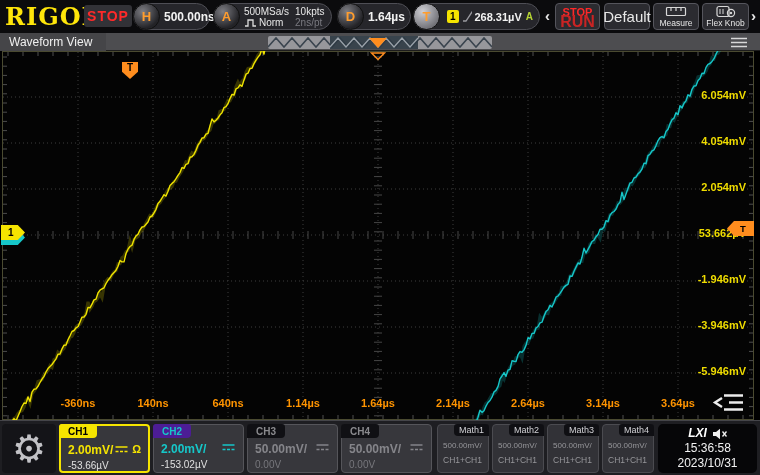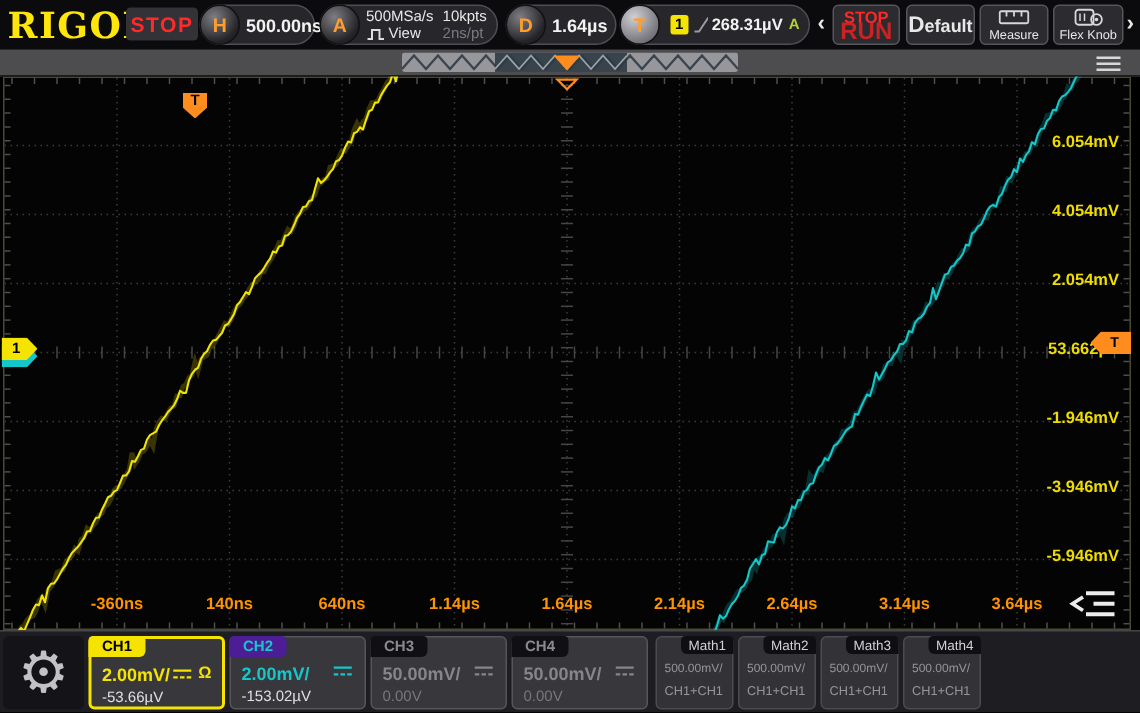--- a/index.html
+++ b/index.html
@@ -21,21 +21,21 @@
   .acol{display:flex;flex-direction:column;justify-content:center;line-height:11px;font-size:10px;}
   .acol .dim{color:#7a7a80;}
   .normrow{display:flex;align-items:center;gap:2px;}
   .src1{background:#f5e400;color:#000;font-weight:bold;font-size:10px;border-radius:2px;
     width:15px;height:13px;display:flex;align-items:center;justify-content:center;margin:0 3px;}
   .tstat{color:#b5d434;font-weight:bold;font-size:10px;margin-left:4px;}
   .chv{position:absolute;top:7px;color:#e8e8e8;font-size:15px;font-weight:bold;}
   .tbtn{position:absolute;top:3px;height:27px;background:#2b2b30;border:1px solid #55555c;border-radius:4px;
     box-sizing:border-box;display:flex;flex-direction:column;align-items:center;justify-content:center;line-height:10px;}
   .tbtn .lbl{font-size:8.5px;color:#e8e8e8;display:block;}
-  .btn-default .lbl{font-size:12px;font-weight:bold;}
+  .btn-default .lbl{font-size:15px;font-weight:normal;}
   .btn-default .lbl::first-letter{font-size:15px;}
   .sr-stop{color:#ff2828;font-weight:bold;font-size:11px;display:block;}
   .sr-run{color:#c92424;font-weight:bold;font-size:16px;display:block;}
   
   .navrow{position:absolute;left:0;top:33px;width:760px;height:18px;background:#4d4d50;border-bottom:1px solid #1c1c1c;box-sizing:border-box;}
   .navtab{position:absolute;left:0;top:0;height:18px;padding:0 14px 0 9px;background:#454548;
     display:flex;align-items:center;font-size:12px;color:#f0f0f0;}
   .ovwrap{position:absolute;left:268px;top:2px;width:224px;height:13px;}
   .navmenu{position:absolute;right:12px;top:4px;}
   
@@ -101,21 +101,21 @@
     </div>
 
     <div class="grp" style="left:213px;width:119px;">
       <span class="knob">A</span>
       <div class="acol" style="margin-right:6px;">
         <span>500MSa/s</span>
         <span class="normrow">
           <svg width="13" height="11">
               <path d="M1 9 h3 V3 h5 v6 h3" stroke="#ddd" stroke-width="1.3" fill="none"></path>
             </svg>
-          <span>View</span>
+          <span>Norm</span>
         </span>
       </div>
       <div class="acol">
         <span>10kpts</span>
         <span class="dim">2ns/pt</span>
       </div>
     </div>
 
     <div class="grp" style="left:337px;width:74px;">
       <span class="knob">D</span>
@@ -154,20 +154,21 @@
         <path d="M5 4 v5 M8 4 v5" stroke="#d8d8d8" stroke-width="1"></path>
         <circle cx="16" cy="8" r="3.6" fill="none" stroke="#d8d8d8" stroke-width="1.2"></circle>
         <circle cx="16" cy="8" r="1.2" fill="#d8d8d8"></circle>
       </svg>
       <span class="lbl">Flex Knob</span>
     </div>
     <span class="chv" style="left:751px;">›</span>
   </header>
 
   <nav class="navrow">
+    <div class="navtab">Waveform View</div>
     <div class="ovwrap">
       <svg id="ov-svg" width="224" height="13">
         <rect x="0" y="0" width="224" height="13" rx="2" fill="#97979b"></rect>
         <polyline points="0,11 8,2 16,11 24,2 32,11 40,2 48,11 56,2 64,11 72,2 80,11 88,2 96,11 104,2 112,11 120,2 128,11 136,2 144,11 152,2 160,11 168,2 176,11 184,2 192,11 200,2 208,11 216,2 224,11 " fill="none" stroke="#3a444e" stroke-width="1.5"></polyline>
           <rect id="ov-window" x="62" y="0" width="88" height="13" fill="#2e3a44" opacity="0.9"></rect>
 
       <polyline points="62,11 70,2 78,11 86,2 94,11 102,2 110,11 118,2 126,11 134,2 142,11 150,2 " fill="none" stroke="#9aa2aa" stroke-width="1.2"></polyline>
           <polygon points="101,2 119,2 110,12" fill="#ff8d1e"></polygon>
         </svg>
     </div>
@@ -575,14 +576,25 @@
       <span class="mtab">Math3</span>
       <span class="mscale">500.00mV/</span>
       <span class="mexpr">CH1+CH1</span>
     </div>
     <div class="mathbox" style="left:602px;">
       <span class="mtab">Math4</span>
       <span class="mscale">500.00mV/</span>
       <span class="mexpr">CH1+CH1</span>
     </div>
 
+    <div class="clockbox">
+      <span class="lxirow">
+        <span class="lxi">LXI</span>
+        <svg width="15" height="12">
+          <path d="M1 4 h3 l4 -3.2 v10.4 l-4 -3.2 h-3 z" fill="#f0f0f0"></path>
+          <path d="M10.5 3.5 l4 5 M14.5 3.5 l-4 5" stroke="#f0f0f0" stroke-width="1.3"></path>
+        </svg>
+      </span>
+      <span class="clk">15:36:58</span>
+      <span class="clk">2023/10/31</span>
+    </div>
   </footer>
 </div>
 
 </body></html>

